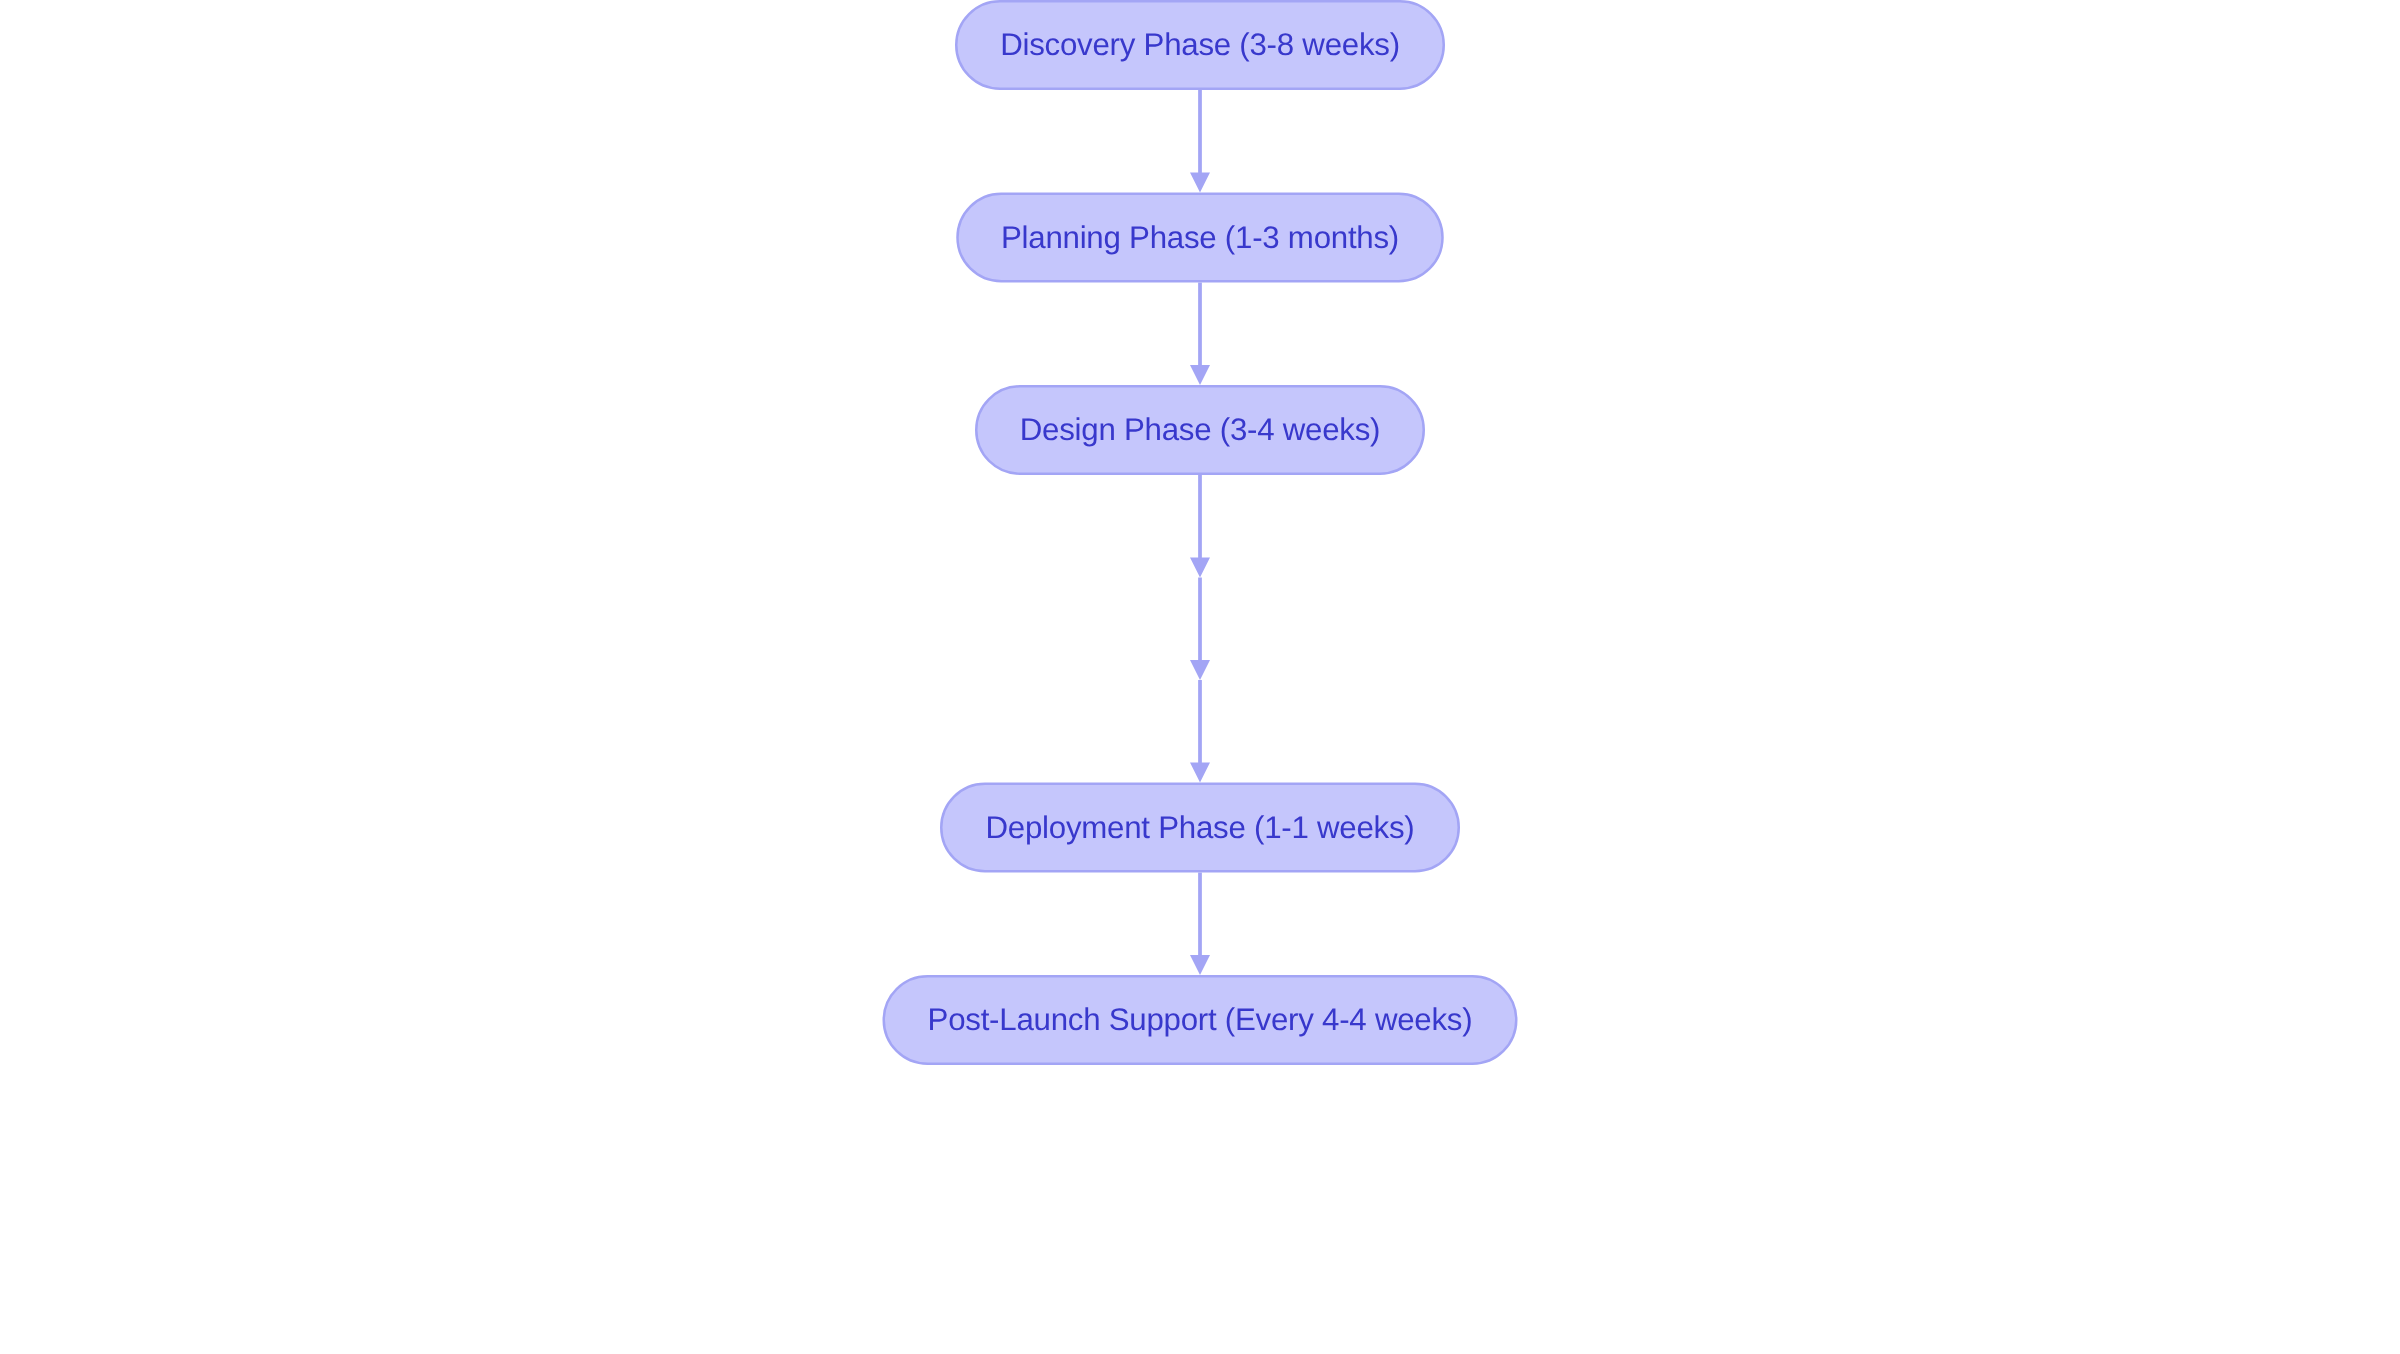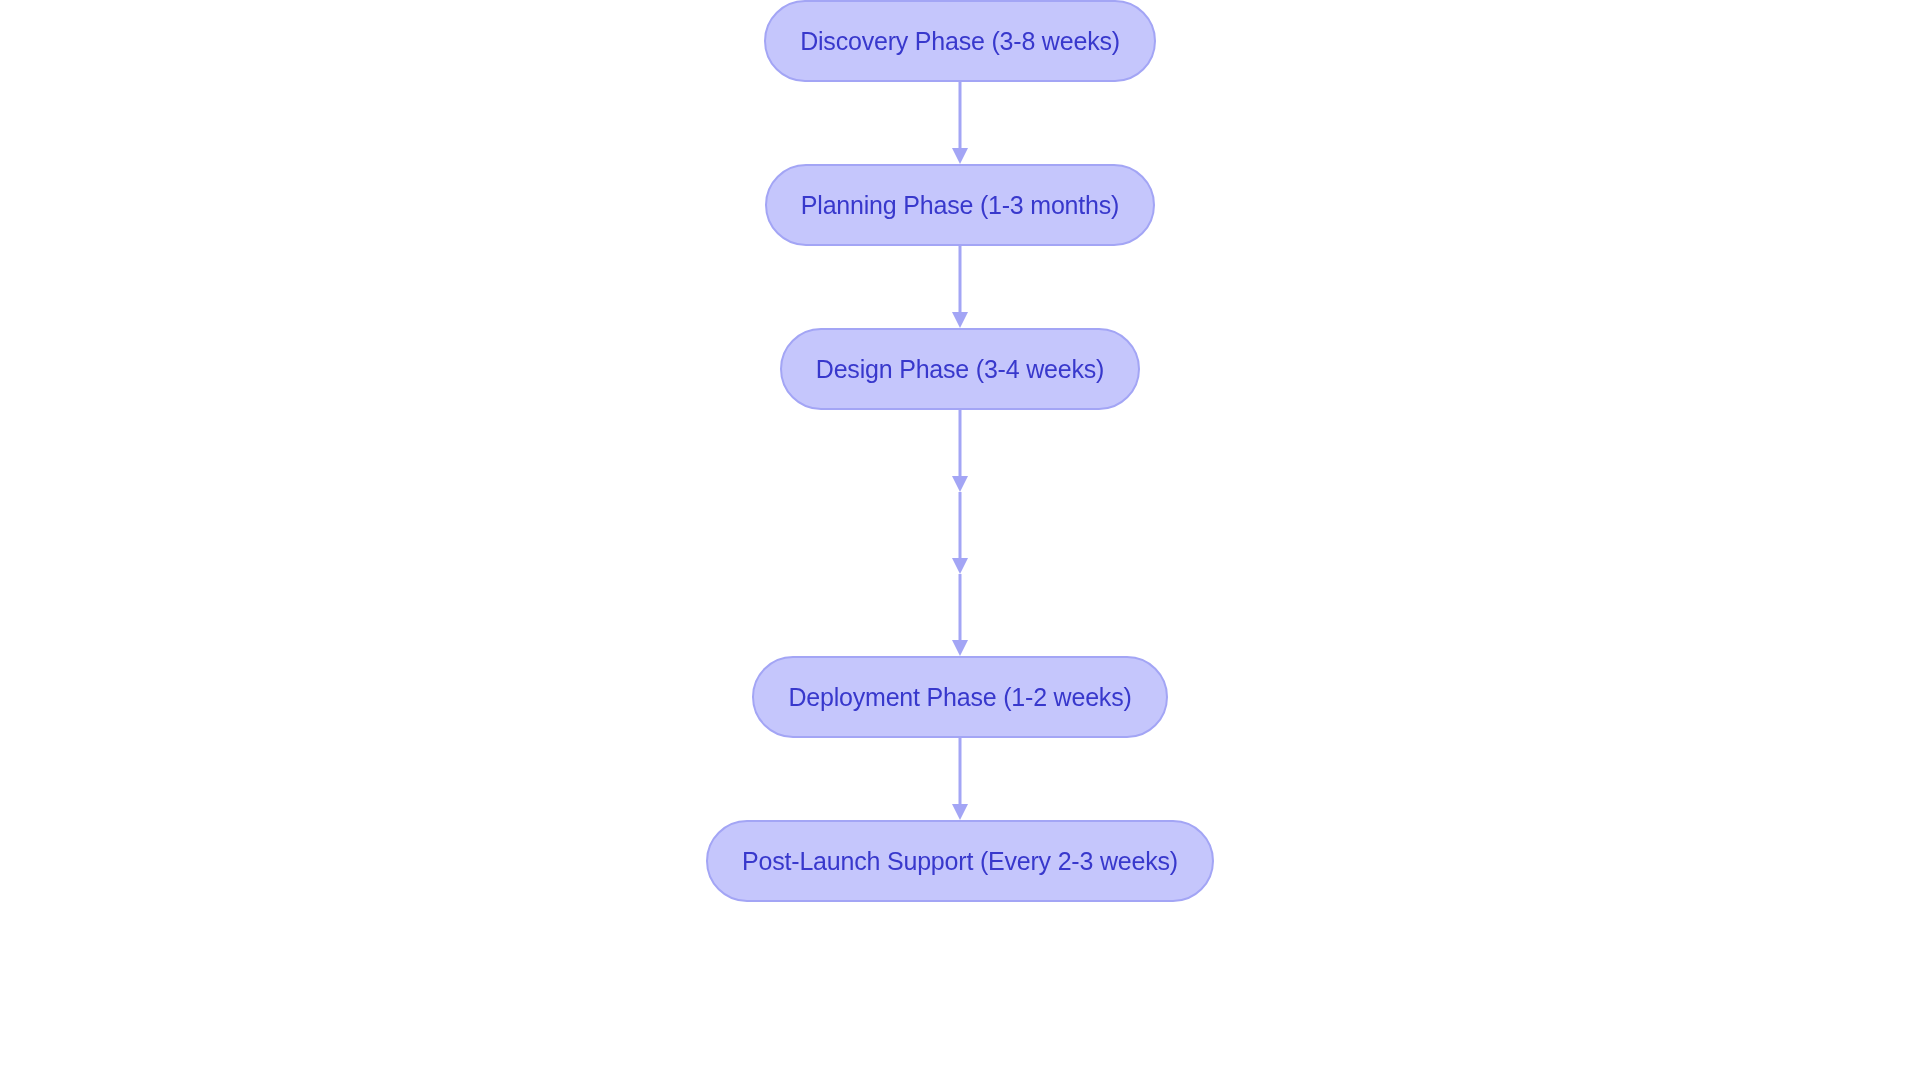--- a/index.html
+++ b/index.html
@@ -25,21 +25,21 @@
   }
 
   .chain {
     display: flex;
     flex-direction: column;
     align-items: center;
   }
 
   .node {
     box-sizing: border-box;
-    height: 82px;
+    height: 72px;
     background: #c5c6fc;
     border: 2px solid #a3a5f5;
     border-radius: 41px;
     display: flex;
     align-items: center;
     justify-content: center;
     padding: 0 34px;
     color: #3838cc;
     font-size: 25px;
     font-family: "Liberation Sans", sans-serif;
@@ -117,26 +117,26 @@
       <span class="head"></span>
     </div>
 
 
     <div class="connector">
       <span class="stem"></span>
       <span class="head"></span>
     </div>
 
     <div class="node">
-      <span>Deployment Phase (1-2 weeks)</span>
+      <span>Deployment Phase (1-1 weeks)</span>
     </div>
 
     <div class="connector">
       <span class="stem"></span>
       <span class="head"></span>
     </div>
 
     <div class="node">
-      <span>Post-Launch Support (Every 2-3 weeks)</span>
+      <span>Post-Launch Support (Every 4-4 weeks)</span>
     </div>
 
   </div>
 </div>
 
 </body></html>

